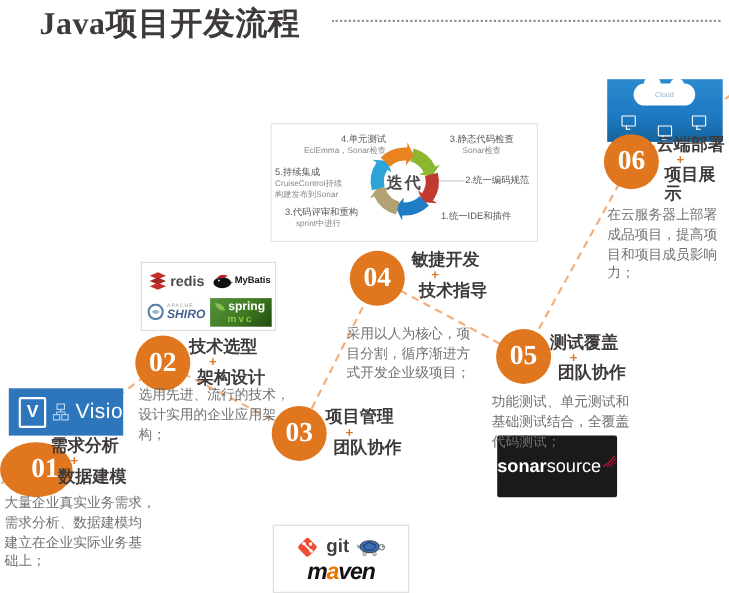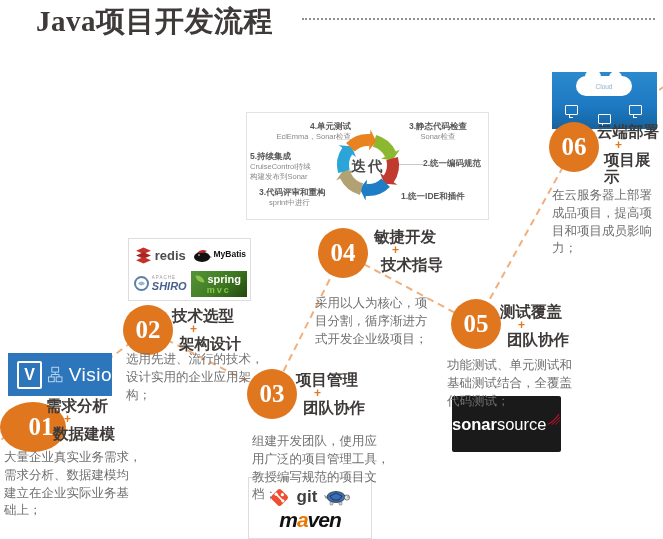--- a/index.html
+++ b/index.html
@@ -14,21 +14,21 @@
   
   #connector{position:absolute;left:0;top:0;z-index:1;}
 
   
   #diagram-box{position:absolute;left:246px;top:112px;width:241px;height:106px;background:#fff;
                border:1px solid #e3e3e3;z-index:2;}
   #ring{position:absolute;left:0;top:0;width:241px;height:106px;}
   #ring-center{position:absolute;left:91px;top:44px;width:60px;text-align:center;
                font-size:14.5px;font-weight:700;color:#4a4a4a;letter-spacing:2px;}
   .ring-label{position:absolute;font-size:8.5px;color:#595757;line-height:1.3;}
-  .rl-title{font-weight:700;}
+  .rl-title{font-weight:400;}
   .rl-sub{font-size:7.5px;color:#898989;white-space:pre-line;}
   .rl-sub-indent{margin-left:10px;}
   #leader2{position:absolute;left:152px;top:51px;width:24px;height:1px;background:#c8c8c8;}
 
   
   .circle{position:absolute;width:50px;height:50px;border-radius:50%;background:var(--step-circle);
           display:flex;align-items:center;justify-content:center;z-index:3;}
   .circle span{font-family:"Liberation Serif","DejaVu Serif",serif;font-size:25px;font-weight:700;color:#fff;}
   .stitle{position:absolute;z-index:3;color:var(--title-text);font-weight:700;font-size:15.5px;line-height:17px;}
   .stitle .plus{color:var(--plus);font-size:12px;font-weight:700;line-height:11px;margin-left:18px;}
@@ -180,24 +180,20 @@
 构；</div>
 
   <div class="circle" style="left:247px;top:369px;">
       <span>03</span>
     </div>
   <div class="stitle" style="left:296px;top:371px;">
     <div class="t1">项目管理</div>
     <div class="plus">+</div>
     <div class="t2">团队协作</div>
   </div>
-  <div class="sdesc" style="left:252px;top:433px;width:146px;">组建开发团队，使用应
-用广泛的项目管理工具，
-教授编写规范的项目文
-档；</div>
 
   <div class="circle" style="left:318px;top:228px;">
       <span>04</span>
     </div>
   <div class="stitle" style="left:374px;top:228px;">
     <div class="t1">敏捷开发</div>
     <div class="plus">+</div>
     <div class="t2">技术指导</div>
   </div>
   <div class="sdesc" style="left:315px;top:295px;width:130px;">采用以人为核心，项

